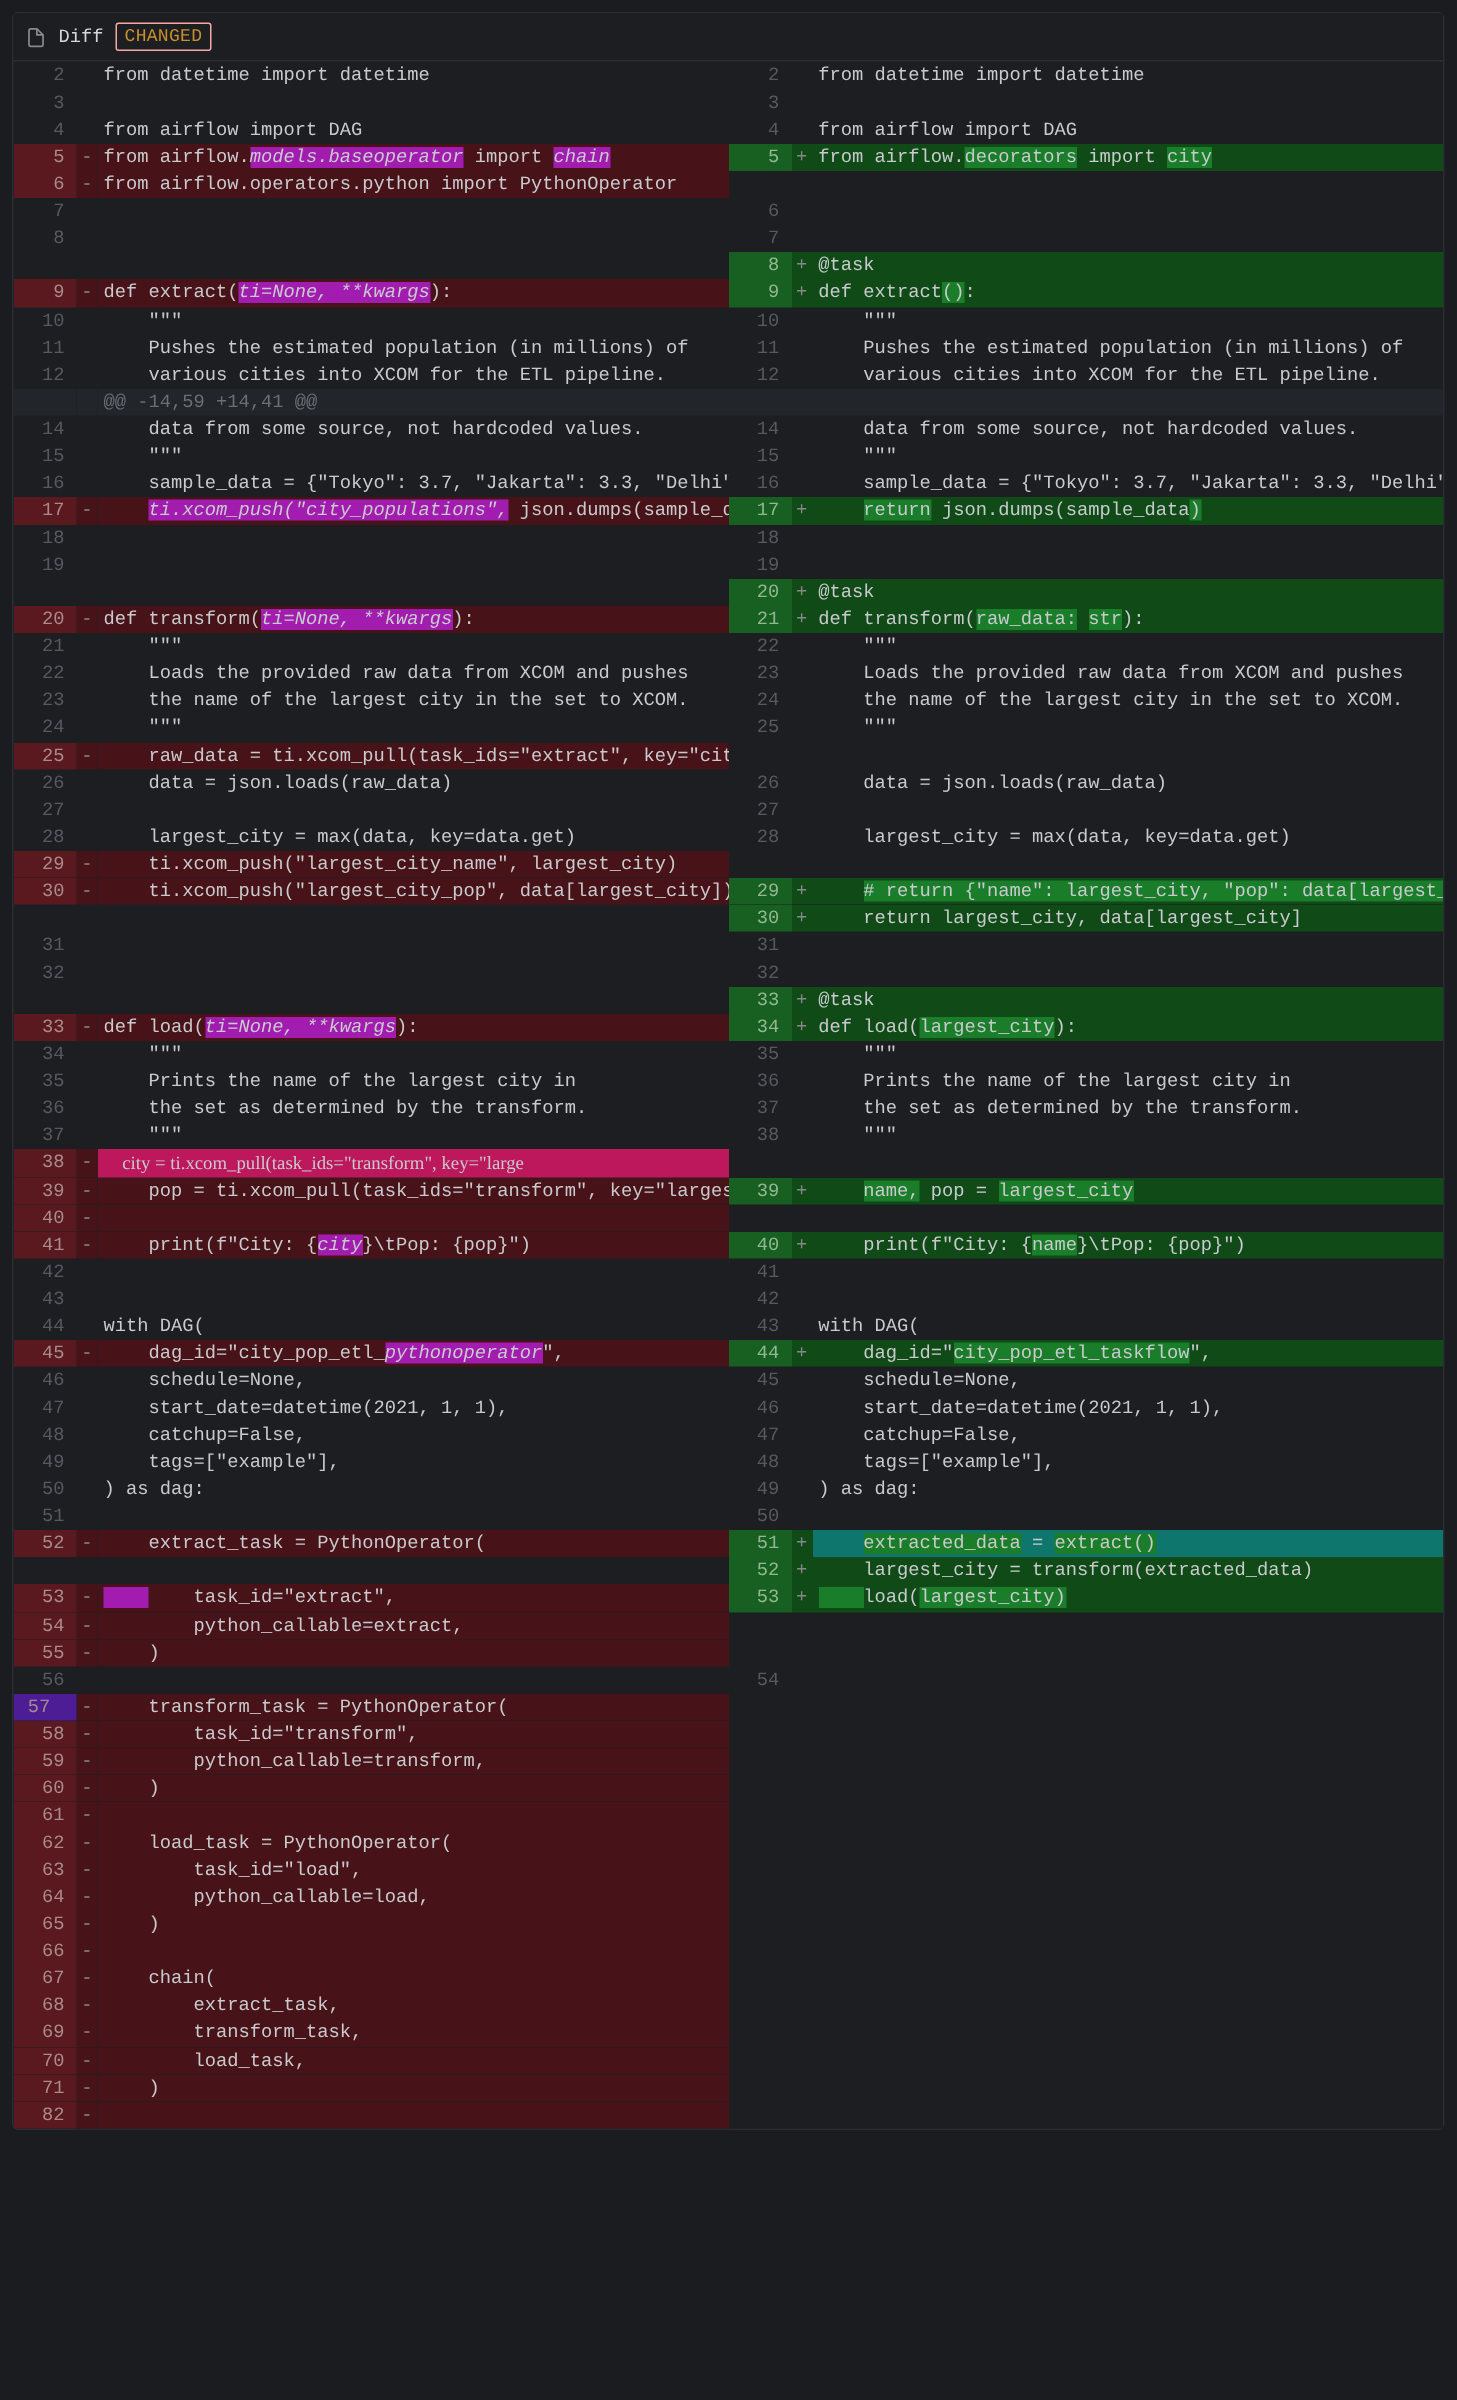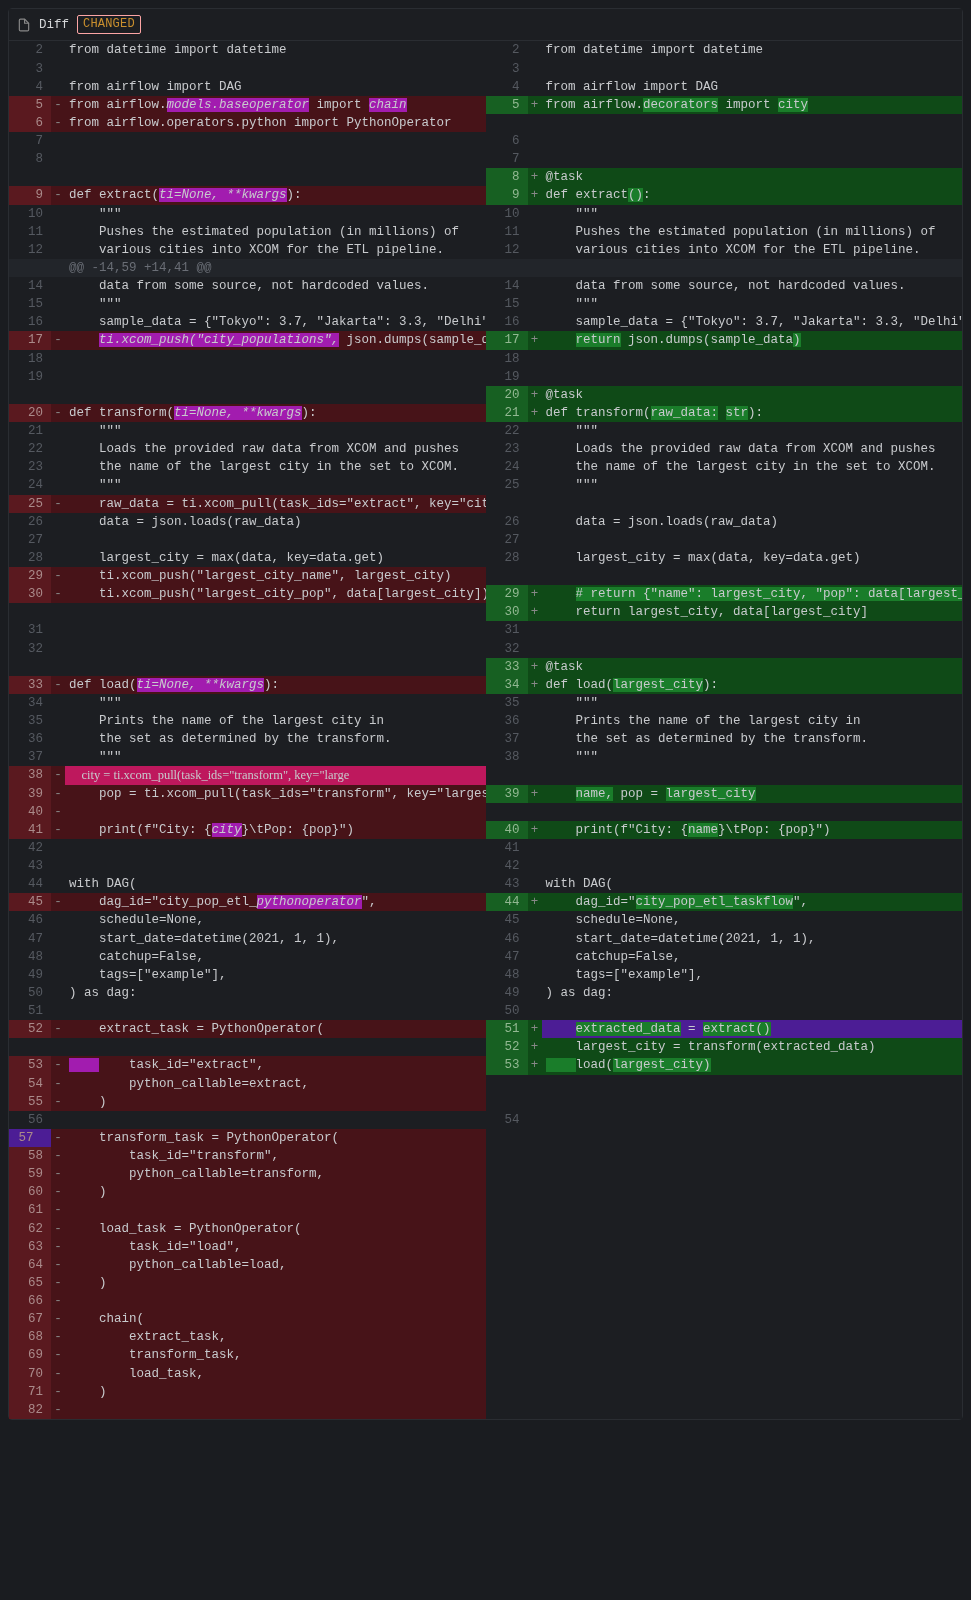--- a/index.html
+++ b/index.html
@@ -520,21 +520,21 @@
           <td class="num">50</td>
           <td class="mark"></td>
           <td class="code"> </td>
         </tr>
         <tr class="">
           <td class="num" style="background: rgb(90, 25, 31); color: rgb(170, 138, 138);">52</td>
           <td class="mark" style="background: rgb(71, 19, 24);">-</td>
           <td class="code" style="background: rgb(71, 19, 24);">    extract_task = PythonOperator(</td>
           <td class="num" style="background: rgb(23, 96, 34); color: rgb(146, 184, 146);">51</td>
           <td class="mark" style="background: rgb(15, 74, 23);">+</td>
-          <td class="code" style="background: #4c1d95;">    <span class="w-add">extracted_data</span> = <span class="w-add">extract()</span></td>
+          <td class="code" style="background: #0f766e;">    <span class="w-add">extracted_data</span> = <span class="w-add">extract()</span></td>
         </tr>
         <tr>
           <td class="num spacer"></td>
           <td class="mark spacer"></td>
           <td class="code spacer"> </td>
           <td class="num" style="background: rgb(23, 96, 34); color: rgb(146, 184, 146);">52</td>
           <td class="mark" style="background: rgb(15, 74, 23);">+</td>
           <td class="code" style="background: rgb(15, 74, 23);">    largest_city = transform(extracted_data)</td>
         </tr>
         <tr class="">

